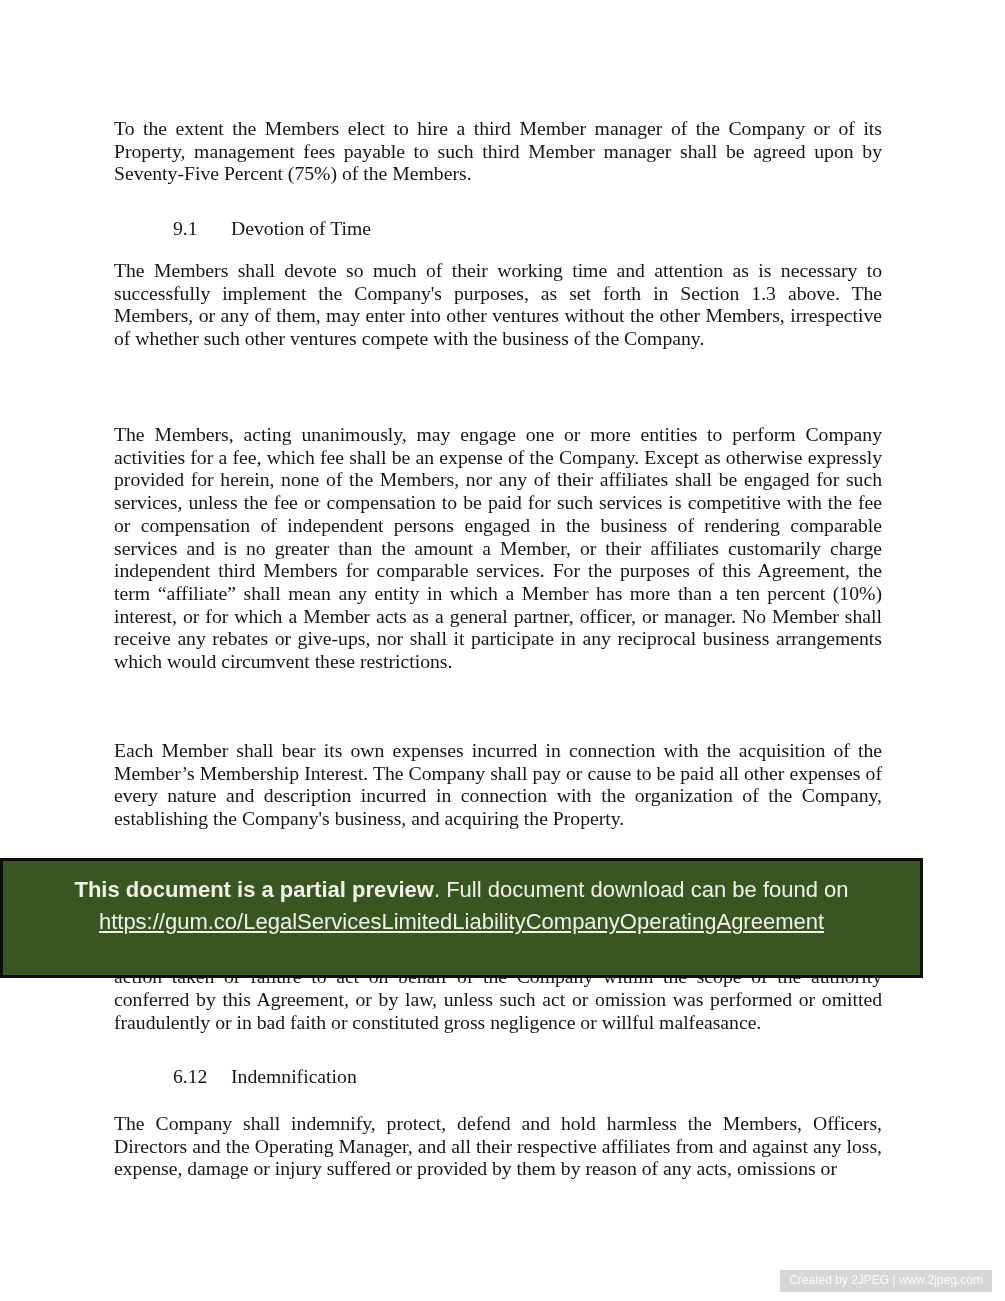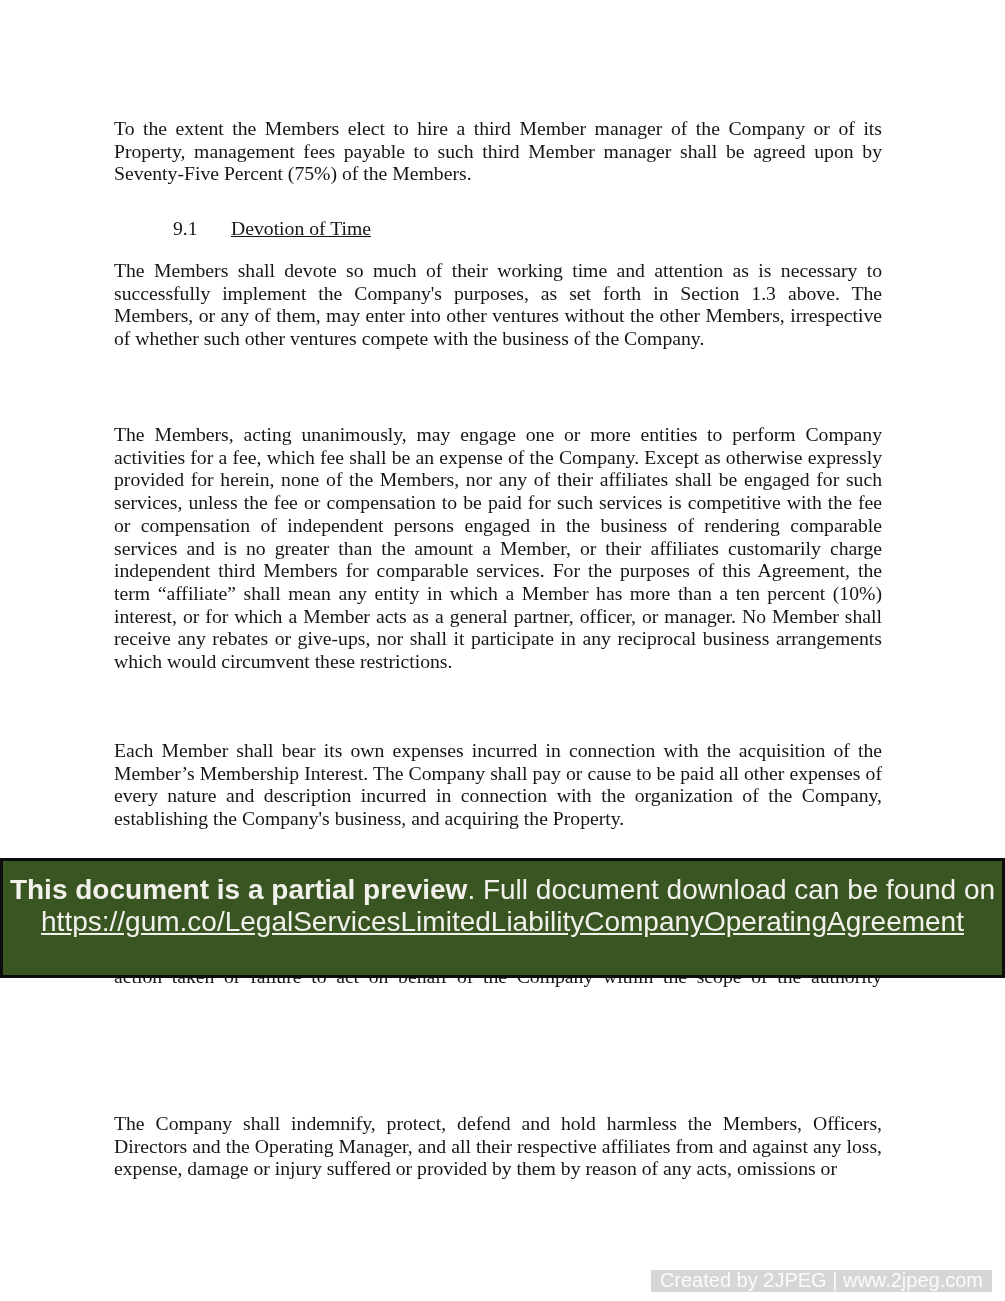--- a/index.html
+++ b/index.html
@@ -34,56 +34,55 @@
   }
   .heading {
     padding-left: 59px;
     white-space: nowrap;
   }
   .heading .sec-num {
     display: inline-block;
     width: 58px;
   }
   .heading .sec-title {
-    text-decoration: underline;
   }
   .preview-banner {
     position: absolute;
     left: 0;
     top: 858px;
-    width: 1005px;
+    width: 923px;
     height: 120px;
     box-sizing: border-box;
     background: #395522;
     border: 3px solid #0d0d0d;
     z-index: 5;
     text-align: center;
     font-family: "Liberation Sans", "DejaVu Sans", sans-serif;
-    font-size: 28px;
+    font-size: 22px;
     line-height: 32px;
     color: #f2f1ec;
     padding-top: 13px;
   }
   .preview-banner .bold {
     font-weight: bold;
   }
   .preview-banner a {
     color: #f2f1ec;
     text-decoration: underline;
     cursor: pointer;
     margin-top: 8px;
   }
   .watermark {
     position: absolute;
     top: 1270px;
     right: 13px;
     background: #d6d6d6;
     color: #fbfbfb;
     font-family: "Liberation Sans", "DejaVu Sans", sans-serif;
-    font-size: 20px;
+    font-size: 12px;
     line-height: 19px;
     padding: 1px 9px 2px 9px;
     white-space: nowrap;
   }
 </style>
 </head>
 <body>
 
 <div class="page">
 
@@ -96,21 +95,25 @@
   <div class="doc-block para" style="top:259px">The Members shall devote so much of their working time and attention as is necessary to successfully implement the Company's purposes, as set forth in Section 1.3 above.  The Members, or any of them, may enter into other ventures without the other Members, irrespective of whether such other ventures compete with the business of the Company.</div>
 
 
   <div class="doc-block para" style="top:423px">The Members, acting unanimously, may engage one or more entities to perform Company activities for a fee, which fee shall be an expense of the Company.  Except as otherwise expressly provided for herein, none of the Members, nor any of their affiliates shall be engaged for such services, unless the fee or compensation to be paid for such services is competitive with the fee or compensation of independent persons engaged in the business of rendering comparable services and is no greater than the amount a Member, or their affiliates customarily charge independent third Members for comparable services. For the purposes of this Agreement, the term “affiliate” shall mean any entity in which a Member has more than a ten percent (10%) interest, or for which a Member acts as a general partner, officer, or manager.  No Member shall receive any rebates or give-ups, nor shall it participate in any reciprocal business arrangements which would circumvent these restrictions.</div>
 
 
   <div class="doc-block para" style="top:739px">Each Member shall bear its own expenses incurred in connection with the acquisition of the Member’s Membership Interest.  The Company shall pay or cause to be paid all other expenses of every nature and description incurred in connection with the organization of the Company, establishing the Company's business, and acquiring the Property.</div>
 
   <div class="doc-block partial-line" style="top:965px">action taken or failure to act on behalf of the Company within the scope of the authority</div>
 
+  <div class="doc-block para" style="top:988px">conferred by this Agreement, or by law, unless such act or omission was performed or omitted fraudulently or in bad faith or constituted gross negligence or willful malfeasance.</div>
 
+  <div class="doc-block heading" style="top:1065px">
+    <span class="sec-num">6.12</span><span class="sec-title">Indemnification</span>
+  </div>
 
   <div class="doc-block para" style="top:1112px">The Company shall indemnify, protect, defend and hold harmless the Members, Officers, Directors and the Operating Manager, and all their respective affiliates from and against any loss, expense, damage or injury suffered or provided by them by reason of any acts, omissions or</div>
 
   <div class="preview-banner">
     <div><span class="bold">This document is a partial preview</span><span>. Full document download can be found on</span></div>
     <div><a>https://gum.co/LegalServicesLimitedLiabilityCompanyOperatingAgreement</a></div>
   </div>
 
   <div class="watermark">Created by 2JPEG | www.2jpeg.com</div>
 

